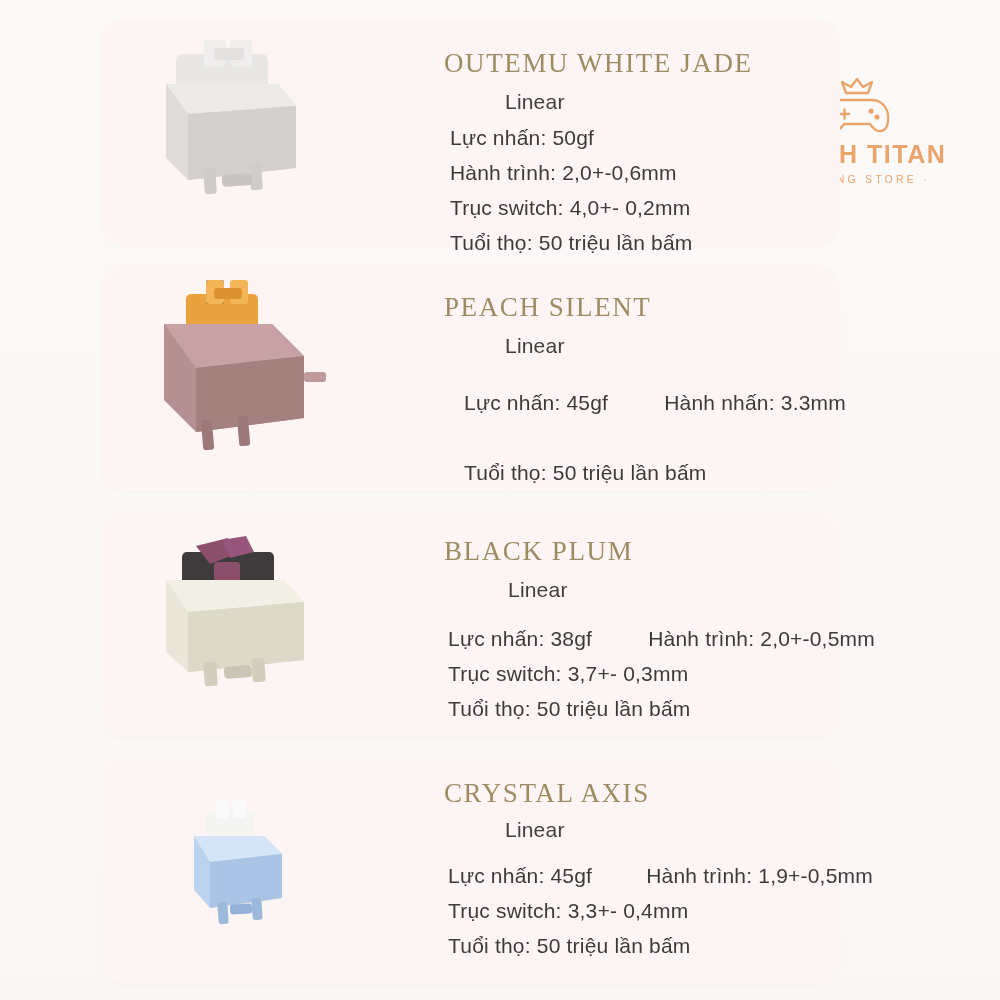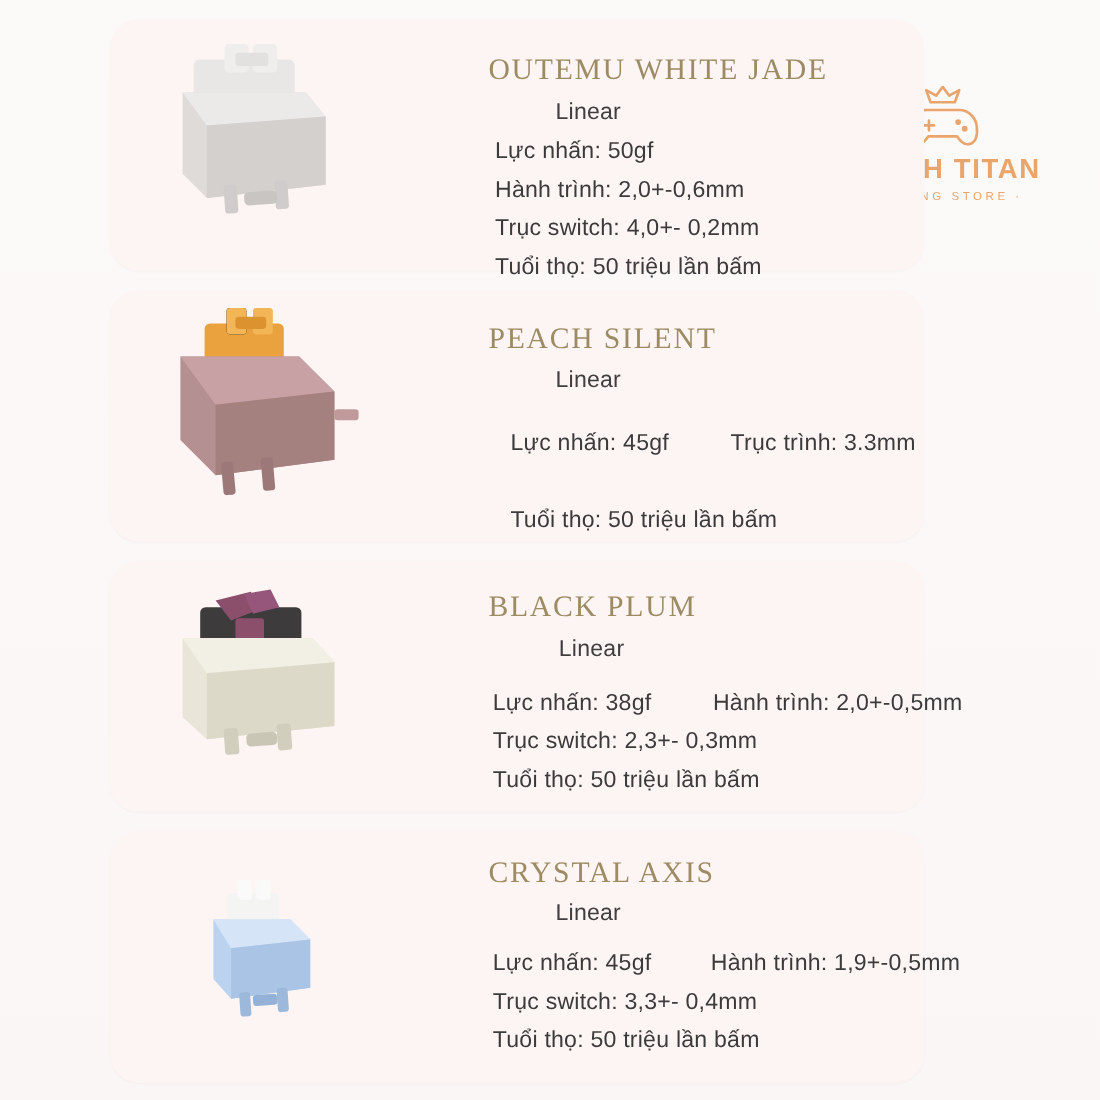--- a/index.html
+++ b/index.html
@@ -199,21 +199,21 @@
           <path d="M46 60 L154 60 L186 92 L78 104 Z" fill="#c7a1a3"></path>
           <path d="M78 104 L186 92 L186 154 L78 168 Z" fill="#a4807f"></path>
           <rect x="84" y="156" width="11" height="30" rx="3" fill="#9d7878" transform="rotate(-5 89 170)"></rect>
           <rect x="120" y="152" width="11" height="30" rx="3" fill="#9d7878" transform="rotate(-5 125 166)"></rect>
           <rect x="186" y="108" width="22" height="10" rx="3" fill="#c0999a"></rect>
         </g>
       </svg>
       <div class="text-col">
         <div class="sw-title">PEACH SILENT</div>
         <div class="sw-type">Linear</div>
-        <div class="specline l1"><span>Lực nhấn: 45gf</span><span class="sep"></span><span>Trục trình: 3.3mm</span></div>
+        <div class="specline l1"><span>Lực nhấn: 45gf</span><span class="sep"></span><span>Hành nhấn: 3.3mm</span></div>
         <div class="specline l3">Tuổi thọ: 50 triệu lần bấm</div>
       </div>
     </div>
   </div>
 
   <div class="card c3">
     <div class="card-body">
       <svg class="switch-img" viewBox="0 0 240 228">
         <g>
           <rect x="64" y="42" width="92" height="34" rx="5" fill="#3d3b3c"></rect>
@@ -225,21 +225,21 @@
           <path d="M70 102 L186 92 L186 150 L70 162 Z" fill="#ddd9c9"></path>
           <rect x="86" y="152" width="13" height="24" rx="3" fill="#d2cebe" transform="rotate(-4 92 164)"></rect>
           <rect x="134" y="148" width="13" height="24" rx="3" fill="#d2cebe" transform="rotate(-4 140 160)"></rect>
           <rect x="106" y="156" width="28" height="12" rx="4" fill="#cac6b6" transform="rotate(-4 120 162)"></rect>
         </g>
       </svg>
       <div class="text-col">
         <div class="sw-title">BLACK PLUM</div>
         <div class="sw-type">Linear</div>
         <div class="specline l1"><span>Lực nhấn: 38gf</span><span class="sep"></span><span>Hành trình: 2,0+-0,5mm</span></div>
-        <div class="specline l2">Trục switch: 2,3+- 0,3mm</div>
+        <div class="specline l2">Trục switch: 3,7+- 0,3mm</div>
         <div class="specline l3">Tuổi thọ: 50 triệu lần bấm</div>
       </div>
     </div>
   </div>
 
   <div class="card c4">
     <div class="card-body">
       <svg class="switch-img" viewBox="0 0 240 228">
         <g>
           <rect x="88" y="56" width="48" height="26" rx="4" fill="#f4f4f3"></rect>

